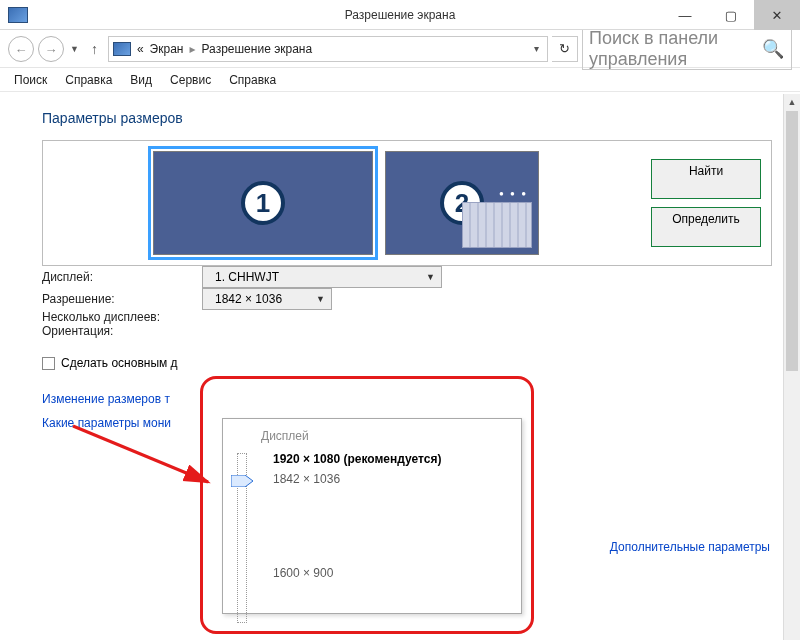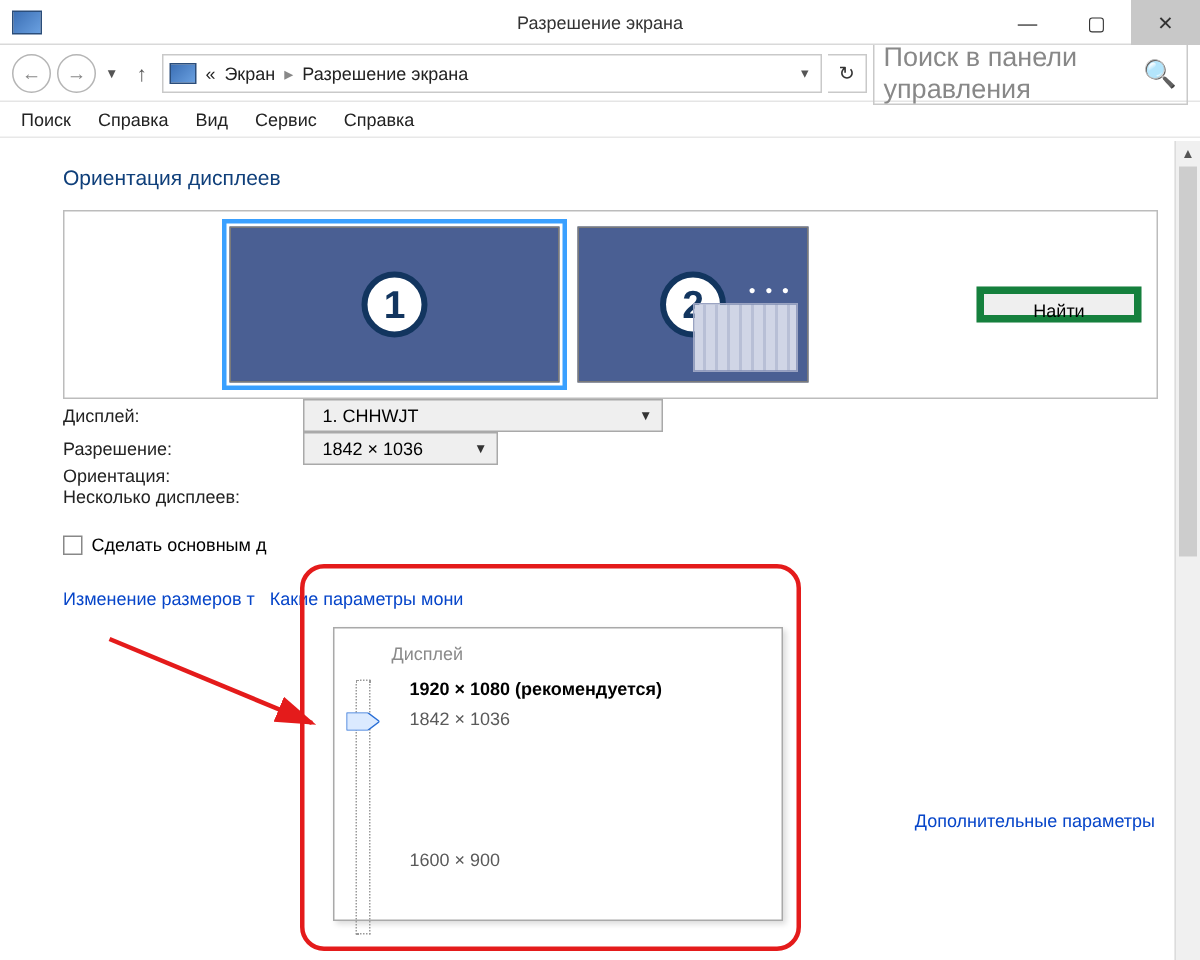--- a/index.html
+++ b/index.html
@@ -37,34 +37,34 @@
 .displaybox { border: 1px solid #bcbcbc; padding: 10px; display: flex; align-items: center; gap: 12px; }
 .monwrap { display:flex; gap:12px; flex:1; justify-content:center; }
 .monitor { background: #4a5f93; border: 1px solid #7a7a7a; position: relative; display:flex; align-items:center; justify-content:center; }
 .monitor.sel { outline: 3px solid #3aa0ff; outline-offset: 2px; }
 .mon1 { width: 220px; height: 104px; }
 .mon2 { width: 154px; height: 104px; position:relative; }
 .moncircle { width: 44px; height: 44px; border-radius: 50%; background:#fff; border:4px solid #12355f; color:#12355f; font-size:26px; font-weight:bold; display:flex; align-items:center; justify-content:center; }
 .mon2 .kbd { position:absolute; right:6px; bottom:6px; width:70px; height:46px; background:repeating-linear-gradient(90deg,#d0d5e6 0 6px,#b8bfd6 6px 8px); border:1px solid #9aa3c2; }
 .mon2 .dots { position:absolute; right:10px; bottom:56px; color:#fff; letter-spacing:2px; font-size:8px; }
 .btns { display:flex; flex-direction:column; gap:8px; }
-.winbutton { min-width: 110px; height: 24px; border: 5px solid #15803d; background: #efefef; font-size: 12px; text-align:center; line-height:22px; }
+.winbutton { min-width: 110px; height: 40px; border: 1px solid #15803d; background: #efefef; font-size: 12px; text-align:center; line-height:22px; }
 
 .row { display:flex; align-items:center; font-size:12px; }
 .row .lbl { width: 160px; color:#222; }
 .combo { height: 22px; border: 1px solid #a9a9a9; background:#efefef; display:flex; align-items:center; padding: 0 12px; font-size:12px; position:relative; }
 .combo .arr { position:absolute; right:6px; font-size:9px; color:#333; }
 .combo.display { width: 240px; }
 .combo.res { width: 130px; }
 
 .chk { display:flex; align-items:center; gap:6px; font-size:12px; margin-top:18px; }
 .chkbox { width:13px; height:13px; border:1px solid #888; }
 
 .link { color:#0645c9; font-size:12px; cursor:pointer; }
-.extralinks { margin-top:22px; display:flex; flex-direction:row; gap:10px; }
+.extralinks { margin-top:22px; display:flex; flex-direction:column; gap:10px; }
 .advlink { position:absolute; right:30px; top: 540px; text-align: right; }
 
 
 .vscroll { position:absolute; right:0; top:94px; bottom:0; width:17px; background:#f0f0f0; border-left:1px solid #dcdcdc; }
 .vscroll .up, .vscroll .down { height:17px; text-align:center; font-size:9px; color:#555; line-height:17px; }
 .vscroll .thumb { position:absolute; top:17px; left:2px; right:2px; height:260px; background:#cdcdcd; }
 
 
 .redbox { position:absolute; left:200px; top:376px; width:334px; height:258px; border:3px solid #e41b1b; border-radius:16px; pointer-events:none; }
 .arrow { position:absolute; left:68px; top:420px; width:150px; height:80px; pointer-events:none; }
@@ -117,60 +117,61 @@
   <span>Сервис</span>
   <span>Справка</span>
 </div>
 
 <div class="vscroll">
   <div class="up">▲</div>
   <div class="thumb"></div>
 </div>
 
 <div class="content">
-  <div class="heading">Ориентация дисплеев</div>
+  <div class="heading">Параметры размеров</div>
 
   <div class="displaybox">
     <div class="monwrap">
       <div class="monitor mon1 sel">
         <div class="moncircle">1</div>
       </div>
       <div class="monitor mon2">
         <div class="moncircle">2</div>
         <div class="kbd"></div>
         <div class="dots">● ● ●</div>
       </div>
     </div>
     <div class="btns">
       <div class="winbutton">Найти</div>
+      <div class="winbutton">Определить</div>
     </div>
   </div>
 
   <div class="row">
     <div class="lbl">Дисплей:</div>
     <div class="combo display">
       <span>1. CHHWJT</span>
       <span class="arr">▼</span>
     </div>
   </div>
 
   <div class="row">
     <div class="lbl">Разрешение:</div>
     <div class="combo res">
       <span>1842 × 1036</span>
       <span class="arr">▼</span>
     </div>
   </div>
 
   <div class="row">
+    <div class="lbl">Несколько дисплеев:</div>
+  </div>
+
+  <div class="row">
     <div class="lbl">Ориентация:</div>
-  </div>
-
-  <div class="row">
-    <div class="lbl">Несколько дисплеев:</div>
   </div>
 
   <div class="chk">
     <div class="chkbox"></div>
     <span>Сделать основным д</span>
   </div>
 
   <div class="extralinks">
     <span class="link">Изменение размеров т</span>
     <span class="link">Какие параметры мони</span>

